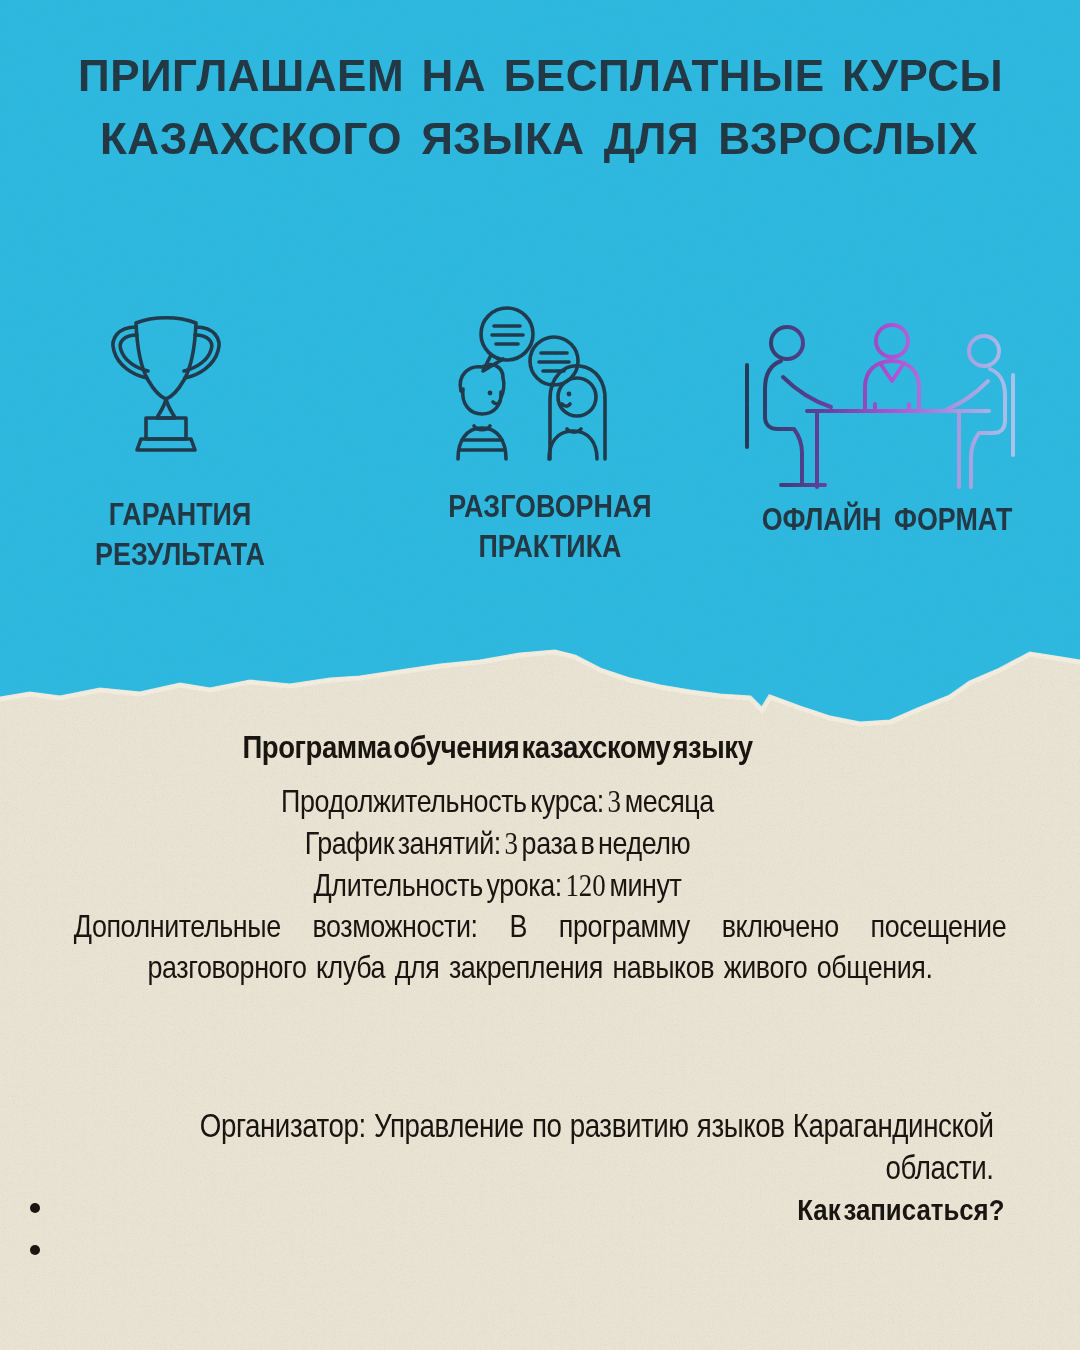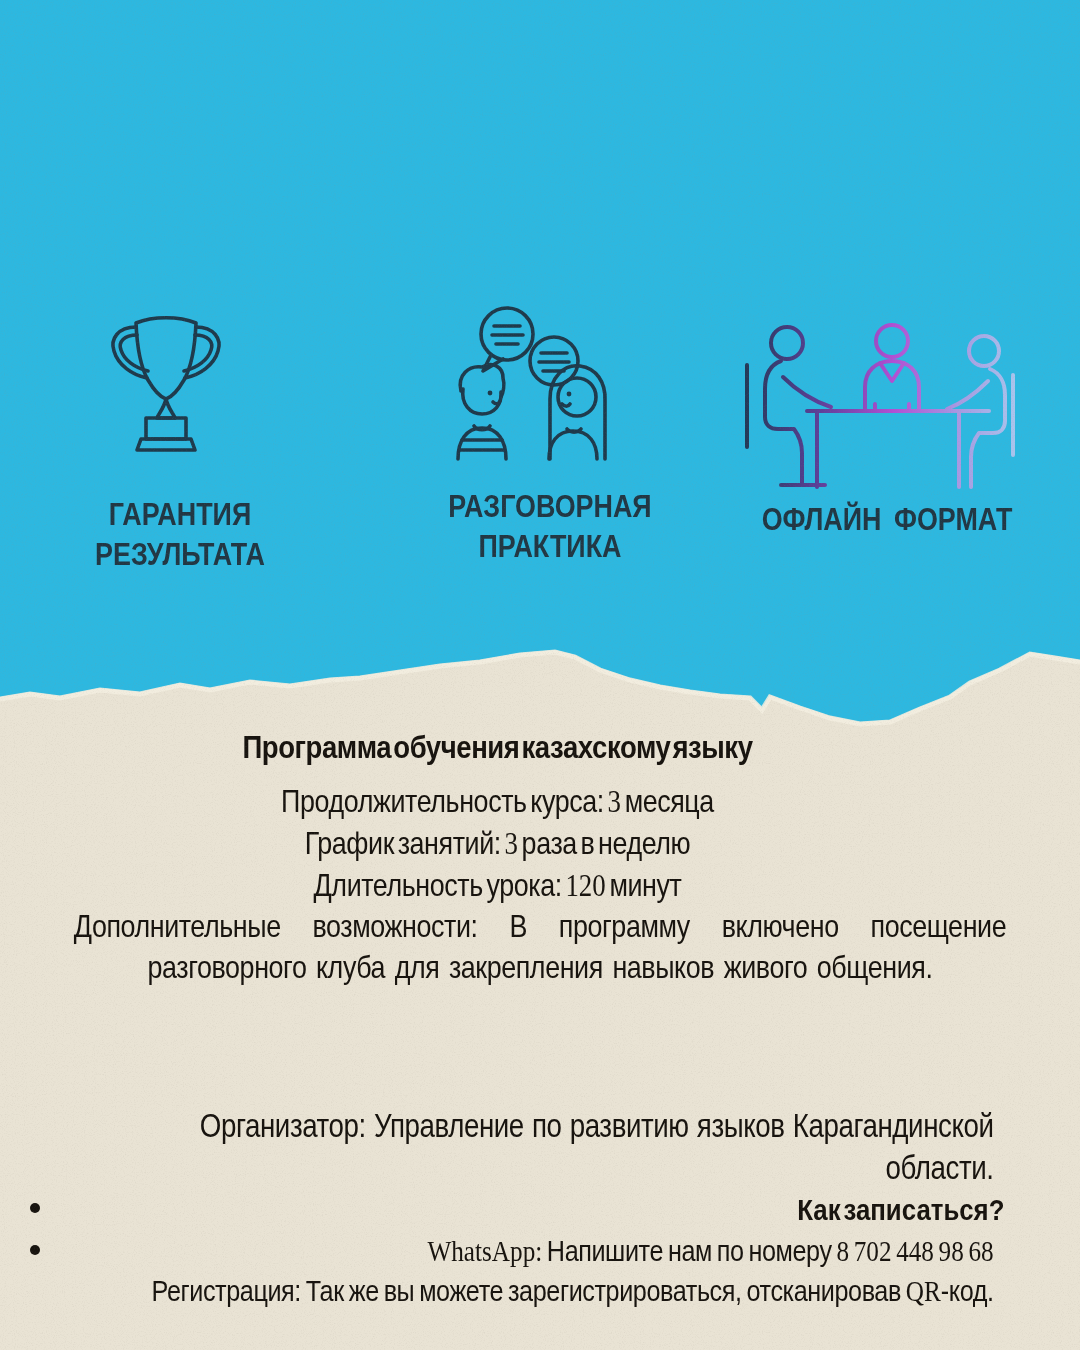--- a/index.html
+++ b/index.html
@@ -89,20 +89,22 @@
 </head>
 <body>
 
 <div class="poster">
 
   <svg class="tear-svg" width="1080" height="740" viewBox="0 0 1080 740" xmlns="http://www.w3.org/2000/svg">
     <path class="cyan-fill" d="M0,0 H1080 V660 L1055,656 L1030,652 L1000,668 L970,681 L950,695 L920,707 L890,720 L860,722 L830,716 L800,706 L770,695 L762,708 L750,696 L720,694 L690,690 L660,685 L630,678 L600,668 L575,655 L555,650 L520,653 L480,660 L440,664 L400,670 L360,676 L330,678 L290,684 L250,680 L210,688 L180,683 L140,692 L100,688 L60,696 L30,692 L0,697 Z"></path>
     <path class="tear-fiber" transform="translate(0,2)" d="M0,697 L30,692 L60,696 L100,688 L140,692 L180,683 L210,688 L250,680 L290,684 L330,678 L360,676 L400,670 L440,664 L480,660 L520,653 L555,650 L575,655 L600,668 L630,678 L660,685 L690,690 L720,694 L750,696 L762,708 L770,695 L800,706 L830,716 L860,722 L890,720 L920,707 L950,695 L970,681 L1000,668 L1030,652 L1055,656 L1080,660"></path>
   </svg>
 
+  <div class="title-line" id="t1">ПРИГЛАШАЕМ НА БЕСПЛАТНЫЕ КУРСЫ</div>
+  <div class="title-line" id="t2">КАЗАХСКОГО ЯЗЫКА ДЛЯ ВЗРОСЛЫХ</div>
 
   <div class="icon-box" id="icon-trophy">
     <svg viewBox="0 0 122 142" xmlns="http://www.w3.org/2000/svg">
       <g class="line-art">
         <path d="M31,12 C48,5 74,5 91,12 C90,36 87,55 79,69 C72,81 67,86 61,88 C55,86 50,81 43,69 C35,55 32,36 31,12 Z"></path>
         <path d="M31,16 C13,16 5,28 9,40 C13,54 27,64 42,67"></path>
         <path d="M32,24 C19,24 13,31 16,39 C19,49 30,57 43,60"></path>
         <path d="M91,16 C109,16 117,28 113,40 C109,54 95,64 80,67"></path>
         <path d="M90,24 C103,24 109,31 106,39 C103,49 92,57 79,60"></path>
         <path d="M61,88 C63,97 68,102 70,107 L52,107 C54,102 59,97 61,88 Z"></path>
@@ -179,24 +181,20 @@
         <div class="program-line"><span>Продолжительность курса: </span><span class="serif">3</span><span> месяца</span></div>
         <div class="program-line"><span>График занятий: </span><span class="serif">3</span><span> раза в неделю</span></div>
         <div class="program-line"><span>Длительность урока: </span><span class="serif">120</span><span> минут</span></div>
         <div class="program-line wide"><span>Дополнительные возможности: В программу включено посещение разговорного клуба для закрепления навыков живого общения.</span></div>
       </div>
   </div>
 
   <div class="contact-block">
     <div class="organizer"><span>Организатор: Управление по развитию языков Карагандинской области.</span></div>
     <div class="how-heading">Как записаться?</div>
-    <div id="contact-items">
-        <div class="contact-line"><span class="serif">WhatsApp: </span><span>Напишите нам по номеру </span><span class="serif">8 702 448 98 68</span></div>
-        <div class="contact-line"><span>Регистрация: Так же вы можете зарегистрироваться, отсканировав </span><span class="serif">QR</span><span>-код.</span></div>
-      </div>
   </div>
   <div class="bullet" id="bullet1"></div>
   <div class="bullet" id="bullet2"></div>
 
   <svg class="noise" width="1080" height="1350" xmlns="http://www.w3.org/2000/svg">
     <filter id="pnoise">
       <feTurbulence type="fractalNoise" baseFrequency="0.9" numOctaves="2" stitchTiles="stitch"></feTurbulence>
       <feColorMatrix type="matrix" values="0 0 0 0 0.30  0 0 0 0 0.27  0 0 0 0 0.22  0 0 0 0.9 -0.45"></feColorMatrix>
     </filter>
     <rect width="1080" height="1350" filter="url(#pnoise)" opacity="0.35"></rect>

